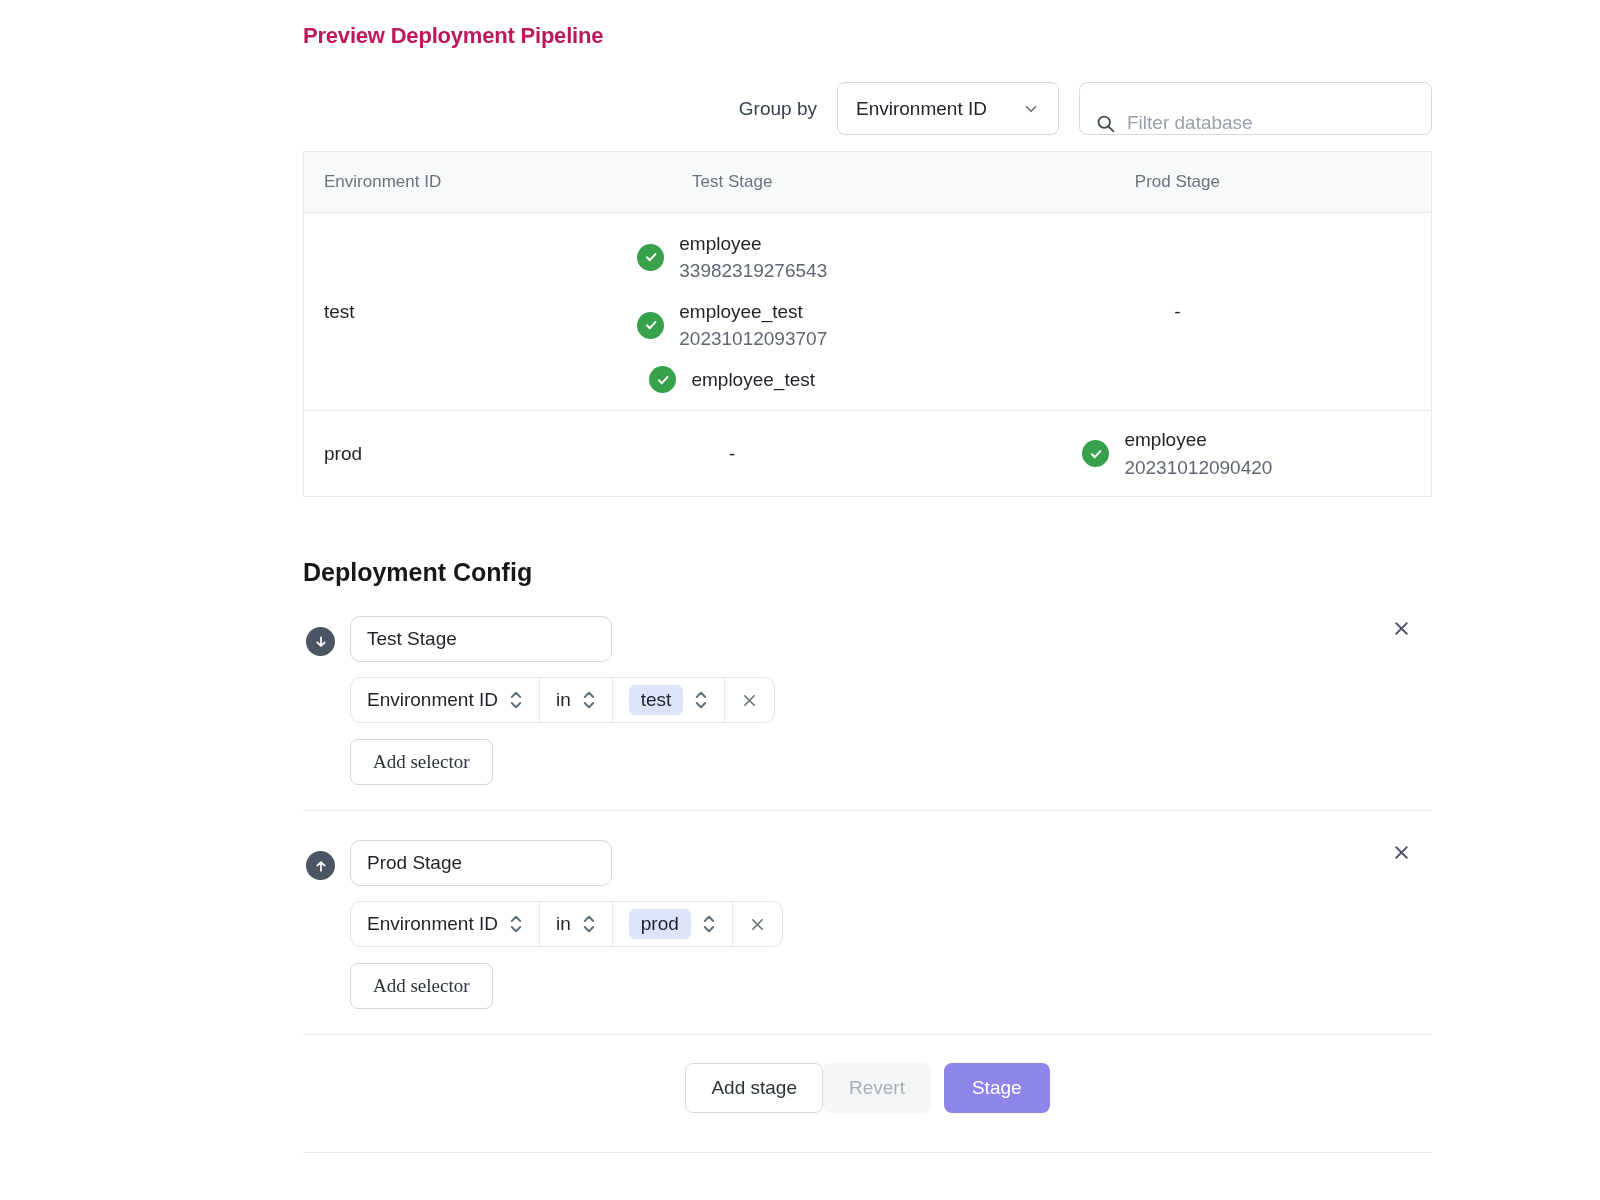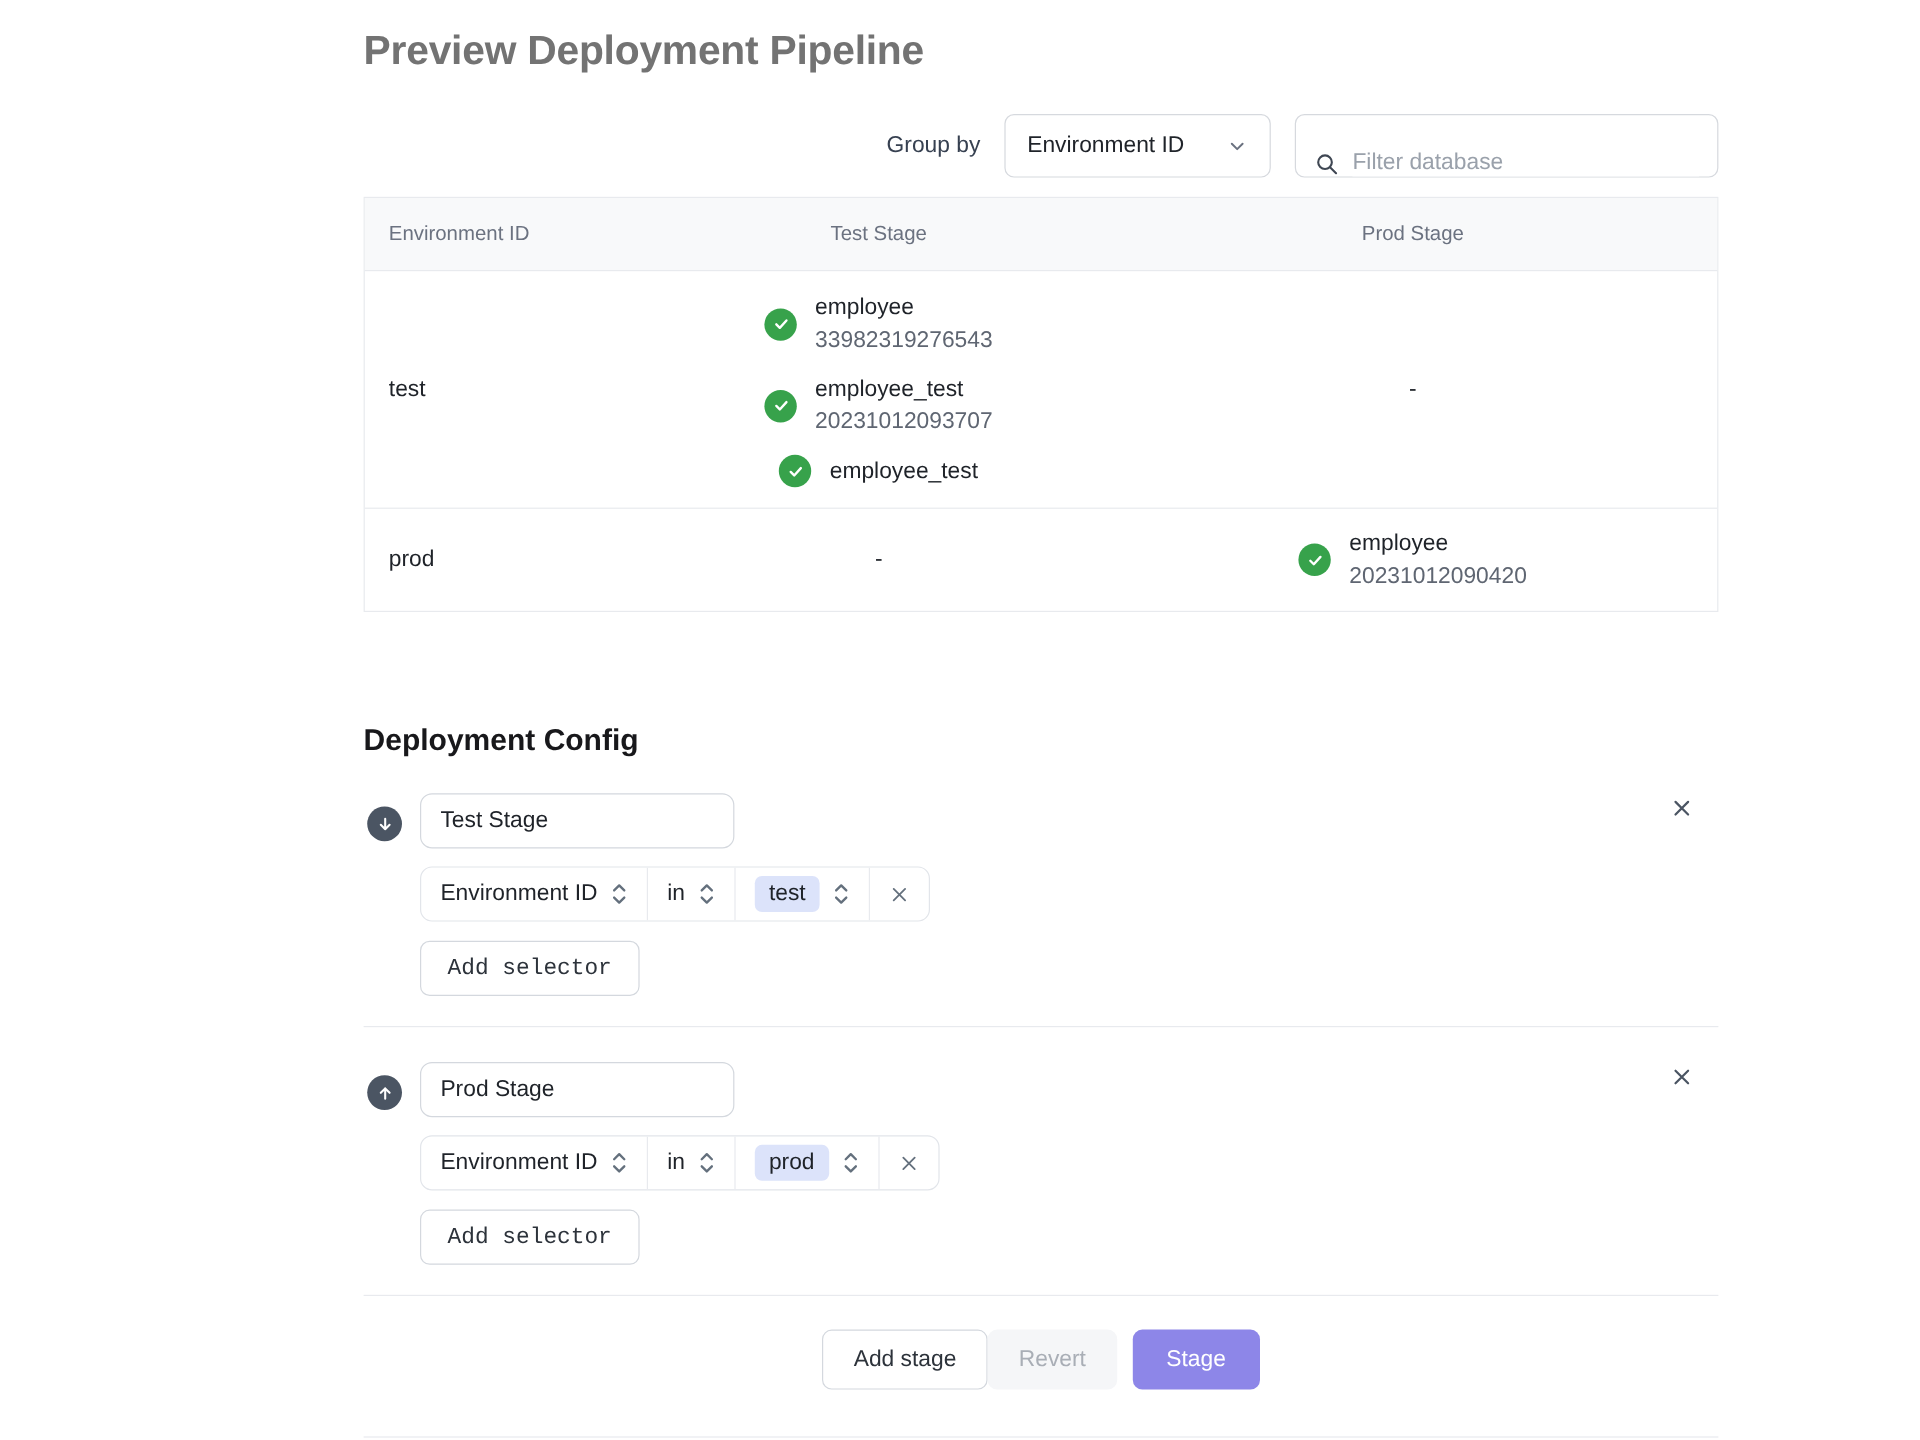--- a/index.html
+++ b/index.html
@@ -5,21 +5,21 @@
   * { box-sizing: border-box; margin: 0; padding: 0; }
   html, body { background: #ffffff; }
   body {
     width: 1600px; height: 1200px;
     font-family: "Liberation Sans", sans-serif;
     color: #1f2329;
     position: relative;
   }
   .content { margin-left: 303px; width: 1129px; padding-top: 23px; }
 
-  .page-title { font-size: 34px; font-weight: 700; letter-spacing: -0.2px; color: #737373; }
+  .page-title { font-size: 22px; font-weight: 700; letter-spacing: -0.2px; color: #be185d; }
 
   
   .toolbar { margin-top: 33px; display: flex; justify-content: flex-end; align-items: center; gap: 20px; }
   .groupby-label { font-size: 19px; color: #374151; }
   .select-control {
     width: 222px; height: 53px; border: 1px solid #d6d9de; border-radius: 8px;
     display: flex; align-items: center; justify-content: space-between;
     padding: 0 18px; font-size: 19px; color: #1f2329; background: #fff; cursor: pointer;
   }
   .search-box {
@@ -50,21 +50,21 @@
   .db-item { display: flex; align-items: center; gap: 15px; }
   .check-circle {
     width: 27px; height: 27px; border-radius: 50%; background: var(--success, #37a24b);
     display: flex; align-items: center; justify-content: center; flex: 0 0 27px;
   }
   .db-name { font-size: 19px; color: #1f2329; line-height: 1.45; }
   .db-version { font-size: 19px; color: #5f6672; line-height: 1.45; }
   .dash { font-size: 19px; color: #1f2329; }
 
   
-  .config-title { margin-top: 93px; font-size: 25px; font-weight: 700; color: #18181b; }
+  .config-title { margin-top: 61px; font-size: 25px; font-weight: 700; color: #18181b; }
   .stage { position: relative; margin-top: 29px; }
   .dir-circle {
     position: absolute; left: 3px; top: 11px; width: 29px; height: 29px; border-radius: 50%;
     background: #4b5563; display: flex; align-items: center; justify-content: center;
   }
   .stage-title-input {
     margin-left: 47px; width: 262px; height: 46px; border: 1px solid #d4d8de; border-radius: 10px;
     padding: 0 16px; font-size: 19px; color: #1f2329; outline: none;
     font-family: "Liberation Sans", sans-serif; background: #fff;
   }
@@ -78,21 +78,21 @@
   .seg + .seg { border-left: 1px solid #e8eaee; }
   .tag {
     background: var(--tag-bg, #dce3fa); border-radius: 6px; padding: 4px 12px;
     font-size: 19px; color: #1f2329;
   }
   .seg-x { padding: 0 15px; }
 
   .add-selector {
     margin-left: 47px; margin-top: 16px; display: inline-block;
     border: 1px solid #d4d8de; border-radius: 8px; background: #fff; cursor: pointer;
-    padding: 11px 22px; font-size: 19px; color: #2d333b; font-family: Liberation Mono, monospace;
+    padding: 11px 22px; font-size: 19px; color: #2d333b; font-family: Liberation Serif, serif;
   }
   .divider { border: none; border-top: 1px solid #e8eaee; margin-top: 25px; }
 
   
   .footer-row { margin-top: 28px; display: flex; justify-content: center; align-items: center; }
   .btn { border-radius: 8px; font-size: 19px; font-family: "Liberation Sans", sans-serif; cursor: pointer; }
   .btn-outline { background: #fff; border: 1px solid #d4d8de; color: #2d333b; padding: 13px 25px; }
   .btn-group { display: flex; gap: 13px; }
   .btn-disabled { background: #f5f6f8; border: none; color: #a9aeb6; padding: 14px 26px; cursor: default; }
   .btn-primary { background: var(--accent, #8d86e8); border: none; color: #ffffff; padding: 14px 28px; font-weight: 500; }

